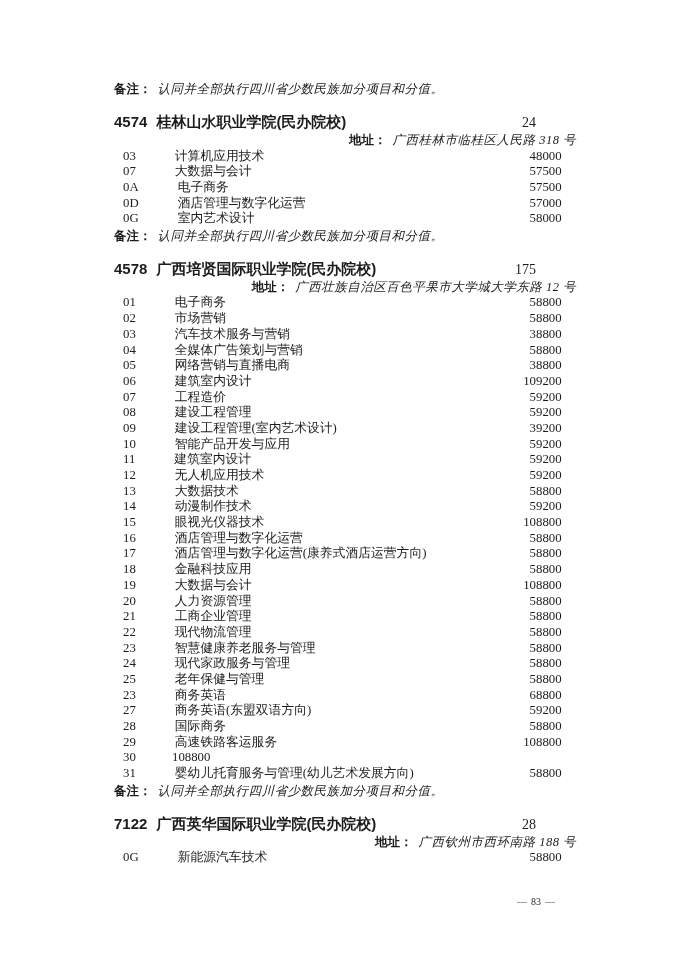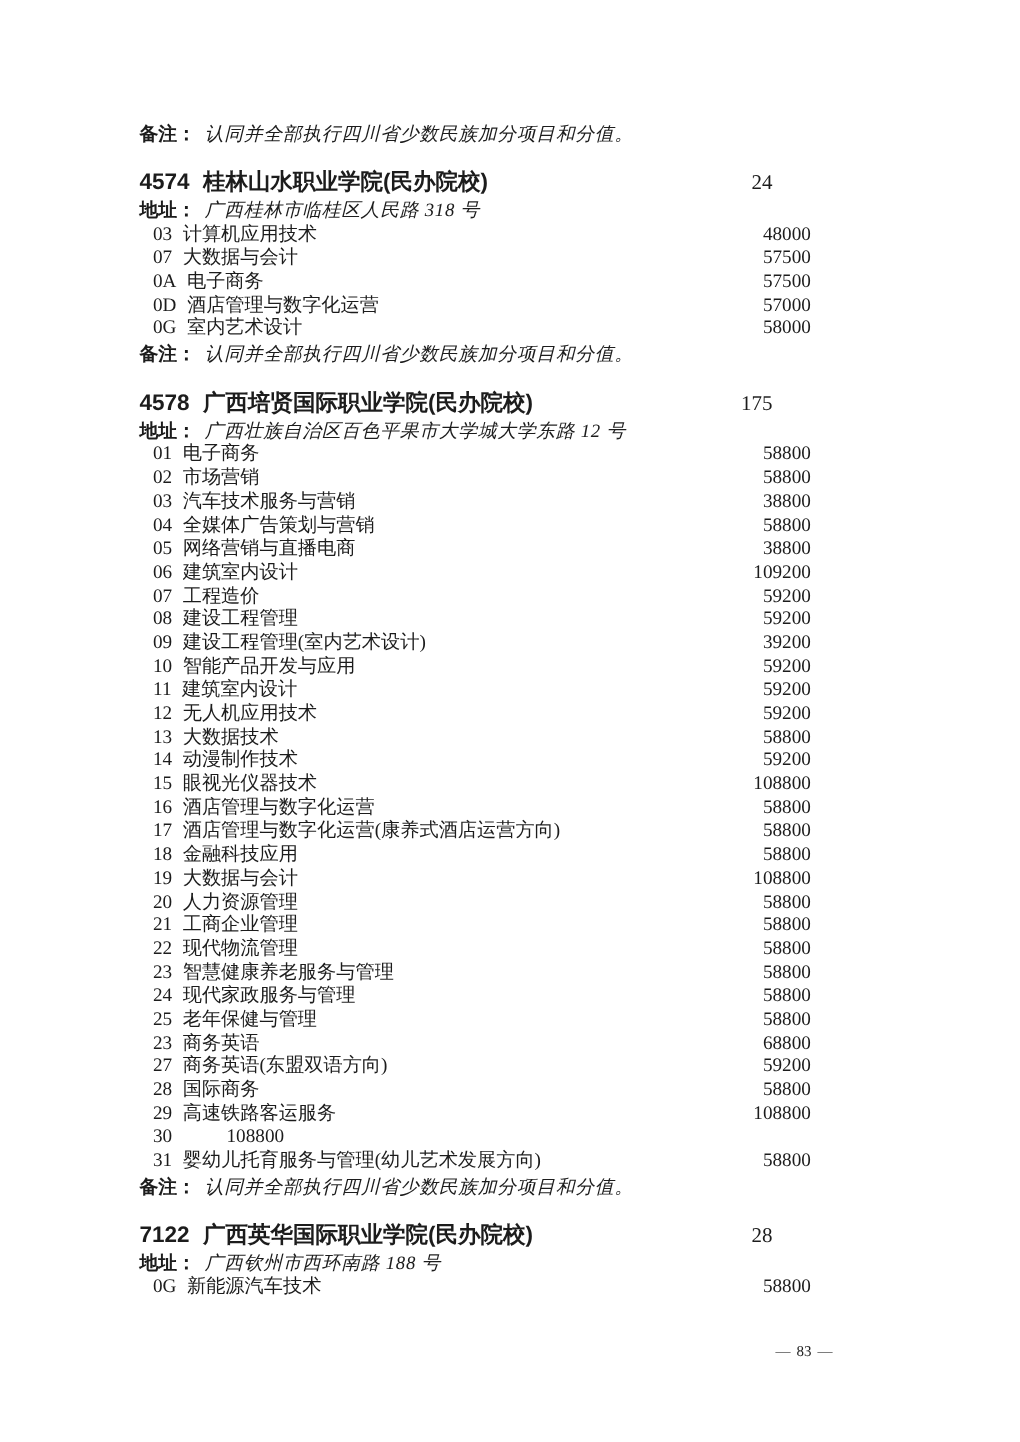--- a/index.html
+++ b/index.html
@@ -11,21 +11,21 @@
     position: relative;
     width: 680px;
     height: 961px;
     background: #ffffff;
     overflow: hidden;
     font-family: "Liberation Serif", "DejaVu Serif", serif;
     color: #1c1c1c;
   }
   .content {
     position: absolute;
-    left: 93px;
+    left: 114px;
     top: 80px;
     width: 462px;
   }
   .row {
     display: flex;
     align-items: baseline;
   }
   
   .note-row {
     font-size: 12.5px;
@@ -68,20 +68,21 @@
     font-size: 14px;
   }
   .fee-spacer {
     flex: 0 0 40px;
   }
   
   .addr-row {
     font-size: 12.5px;
     line-height: 16.5px;
     white-space: nowrap;
+    justify-content: flex-end;
   }
   .addr-label {
     font-family: "Liberation Sans", "DejaVu Sans", sans-serif;
     font-weight: 700;
     margin-right: 6px;
     flex: 0 0 auto;
   }
   .addr-text {
     font-style: italic;
     letter-spacing: 0.5px;
@@ -94,20 +95,21 @@
   }
   .major-code {
     flex: 0 0 auto;
     padding-left: 9px;
     margin-right: 7px;
   }
   .major-name {
     flex: 1 1 auto;
     white-space: nowrap;
     overflow: hidden;
+    margin-left: 32px;
   }
   .major-count {
     flex: 0 0 42px;
     text-align: right;
   }
   .major-fee {
     flex: 0 0 40px;
     text-align: left;
   }
   

